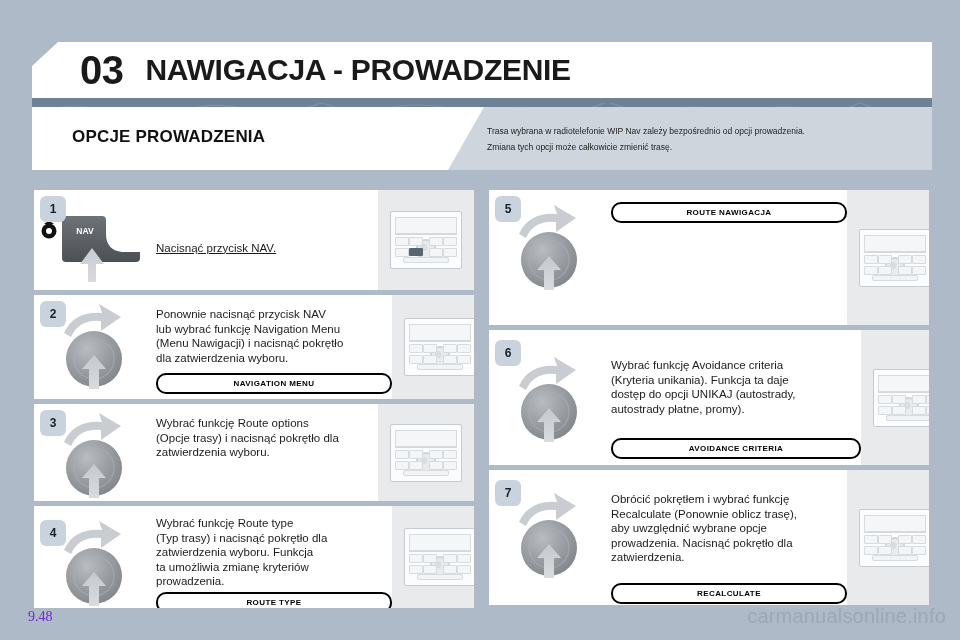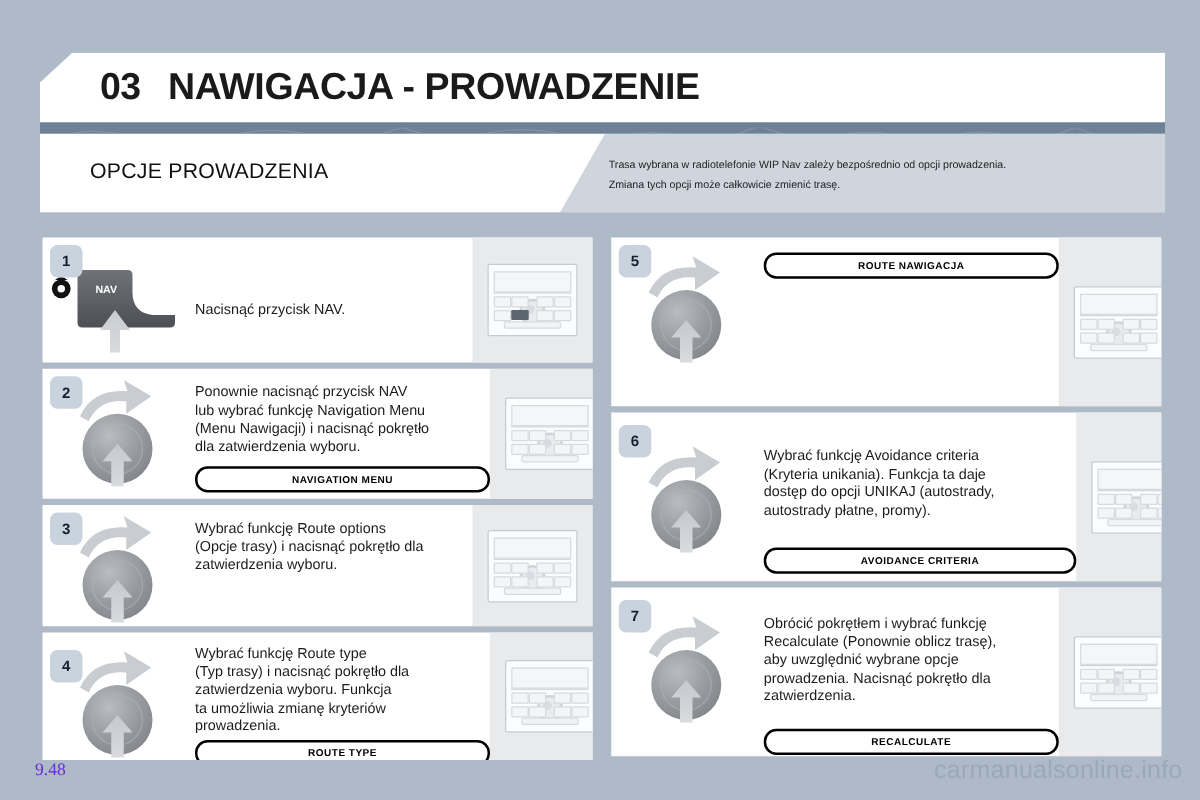--- a/index.html
+++ b/index.html
@@ -29,21 +29,21 @@
     top: 42px;
     width: 900px;
     height: 56px;
     background: #ffffff;
     -webkit-clip-path: polygon(24px 0, 100% 0, 100% 100%, 0 100%, 0 22px);
     clip-path: polygon(24px 0, 100% 0, 100% 100%, 0 100%, 0 22px);
     display: flex;
     align-items: center;
   }
   .chapter-num {
-    font-size: 30px;
+    font-size: 40px;
     font-weight: bold;
     color: #1a1a1a;
     margin-left: 48px;
     letter-spacing: -0.5px;
   }
   .chapter-title {
     font-size: 30px;
     font-weight: bold;
     color: #1a1a1a;
     margin-left: 22px;
@@ -79,21 +79,21 @@
     height: 63px;
     background: #ffffff;
     -webkit-clip-path: polygon(0 0, 100% 0, calc(100% - 36px) 100%, 0 100%);
     clip-path: polygon(0 0, 100% 0, calc(100% - 36px) 100%, 0 100%);
   }
   .section-title {
     position: absolute;
     left: 40px;
     top: 20px;
     font-size: 17px;
-    font-weight: normal;
+    font-weight: bold;
     color: #111;
     letter-spacing: 0.2px;
   }
   .section-note {
     position: absolute;
     left: 455px;
     top: 16px;
     width: 420px;
     font-size: 8.5px;
     color: #222;
@@ -168,20 +168,21 @@
     font-size: 11.5px;
     line-height: 14.6px;
     color: #1c1c1c;
     white-space: pre-line;
   }
   .step-text.inline {
     padding-top: 0;
     display: flex;
     align-items: center;
     height: 116px;
+    text-decoration: underline;
   }
 
   
   .pill {
     position: relative;
     margin-left: 122px;
     margin-top: 8px;
     margin-bottom: 10px;
     width: 232px;
     height: 17px;

